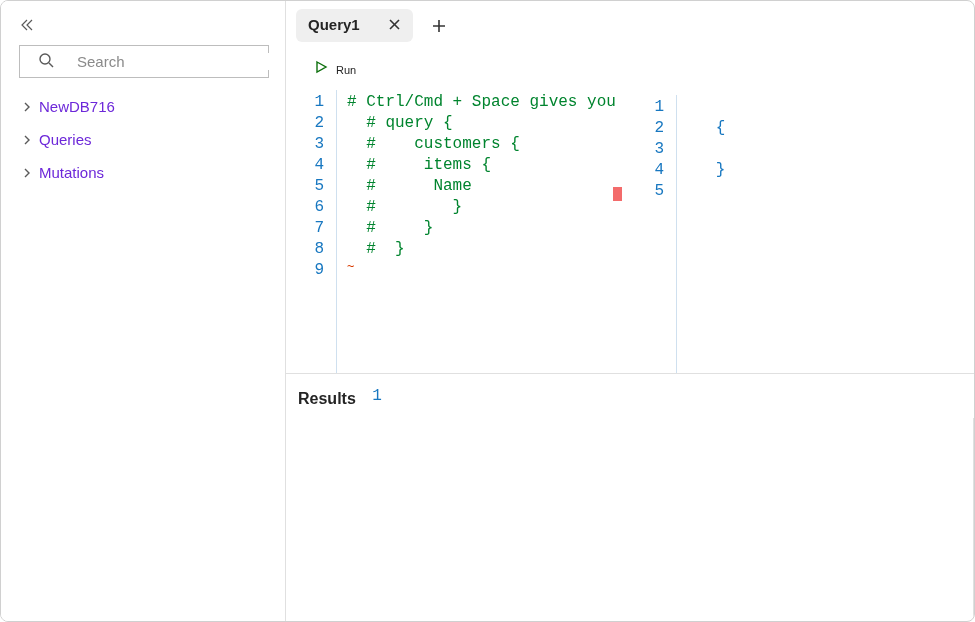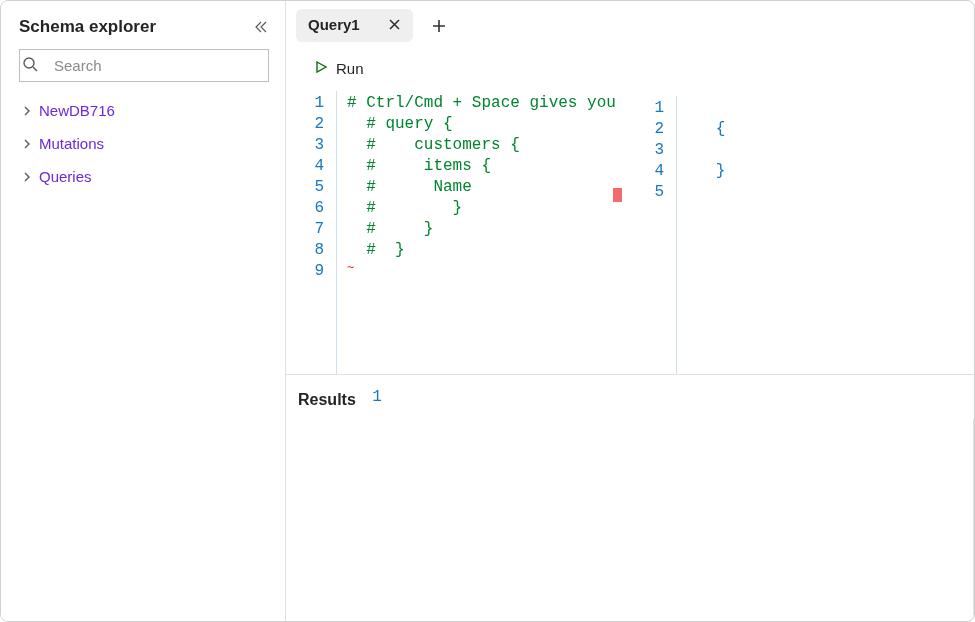--- a/index.html
+++ b/index.html
@@ -41,22 +41,22 @@
     .collapse-icon svg { display:block; }
 
     .search-wrap {
       padding: 0 16px 10px 18px;
     }
     .search-box {
       display: flex;
       align-items: center;
       border: 1px solid #bdbdbd;
       border-radius: 0;
-      padding: 6px 2px;
-      gap: 16px;
+      padding: 6px 18px;
+      gap: 23px;
       background: #fff;
     }
     .search-box svg { color: #5a5a5a; }
     .search-input {
       border: none;
       outline: none;
       flex: 1;
       font-size: 15px;
       color: #333;
     }
@@ -112,26 +112,26 @@
     .tab-add svg { display:block; }
 
     .toolbar {
       display: flex;
       align-items: center;
       padding: 14px 0 10px 20px;
       gap: 10px;
     }
     .run-btn {
       display: flex;
-      align-items: flex-start;
+      align-items: flex-end;
       gap: 8px;
       background: transparent;
       border: none;
       cursor: pointer;
-      font-size: 15px;
+      font-size: 11px;
       color: #242424;
       padding: 4px 8px;
     }
     .run-btn svg { color: #0e700e; }
 
     .editor-row {
       display: flex;
       flex: 0 0 auto;
       height: 284px;
       border-bottom: 1px solid #e0e0e0;
@@ -237,21 +237,20 @@
       bottom: 0;
       border-left: 1px solid #e0e0e0;
     }
     .results { position: relative; }
   </style>
 </head>
 <body>
 
 <aside class="sidebar">
   <div class="sidebar-header">
-    <div class="sidebar-title">Schema explorer</div>
     <div class="collapse-icon">
       <svg width="16" height="16" viewBox="0 0 16 16" fill="none" stroke="currentColor" stroke-width="1.2">
         <path d="M8 3 L3 8 L8 13"></path>
           <path d="M13 3 L8 8 L13 13"></path>
       </svg>
     </div>
   </div>
 
   <div class="search-wrap">
     <div class="search-box">
@@ -273,29 +272,29 @@
           </svg>
       </span>
       <span>NewDB716</span>
     </div>
     <div class="tree-item">
       <span class="chevron">
         <svg width="12" height="12" viewBox="0 0 12 12" fill="none" stroke="currentColor" stroke-width="1.4">
             <path d="M4 2 L8 6 L4 10"></path>
           </svg>
       </span>
-      <span>Mutations</span>
+      <span>Queries</span>
     </div>
     <div class="tree-item">
       <span class="chevron">
         <svg width="12" height="12" viewBox="0 0 12 12" fill="none" stroke="currentColor" stroke-width="1.4">
             <path d="M4 2 L8 6 L4 10"></path>
           </svg>
       </span>
-      <span>Queries</span>
+      <span>Mutations</span>
     </div>
   </div>
 </aside>
 
 <main class="main">
 
   <div class="tabbar">
     <div class="tab active">
       <span class="tab-label">Query1</span>
       <span class="tab-close">

